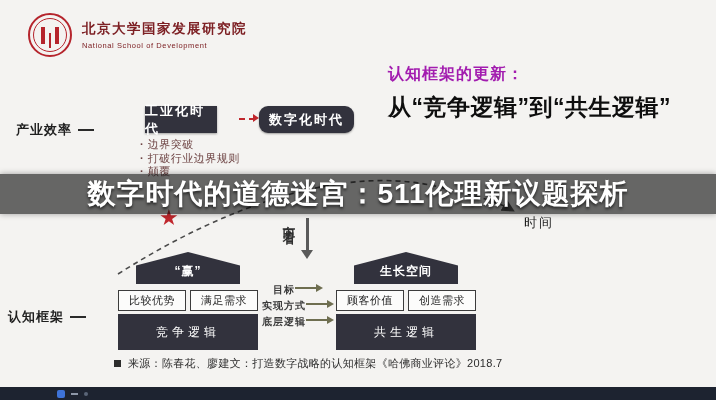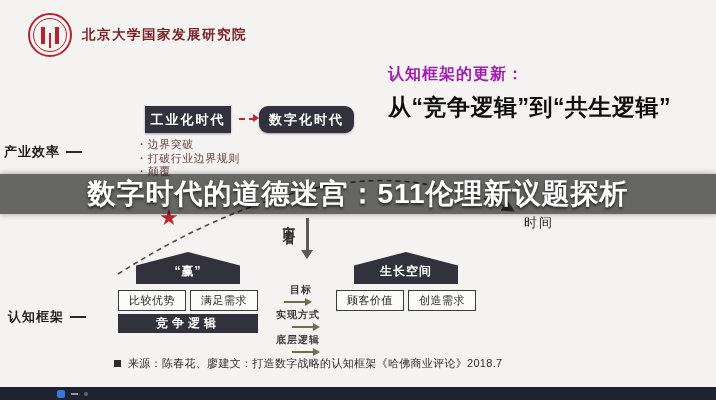--- a/index.html
+++ b/index.html
@@ -21,29 +21,29 @@
   .logo-en { font-size:7.5px; color:#7d2024; letter-spacing:0.6px; margin-top:3px; }
 
   
   .heading { position:absolute; left:388px; top:64px; z-index:2; }
   .heading-kicker { font-size:16px; font-weight:bold; color:#a21caf; letter-spacing:1px; }
   .heading-title { font-size:23px; font-weight:bold; color:#0e0e0e; margin-top:7px; letter-spacing:0.5px; white-space:nowrap; }
 
   
   .axis-label { position:absolute; display:flex; align-items:center; gap:6px; font-size:13px; font-weight:bold; color:#1f1f1f; z-index:2; letter-spacing:1px; }
   .axis-label .tick { width:16px; height:2px; background:#2a2a2a; }
-  .axis-top { left:4px; top:121px;margin-top:22px; }
+  .axis-top { left:16px; top:121px; }
   .axis-bottom { left:8px; top:308px; }
   .xlabel { position:absolute; left:524px; top:214px; font-size:13px; font-weight:normal; color:#1f1f1f; letter-spacing:2px; z-index:2; }
 
   
   .era-box { position:absolute; background:#32323d; color:#fff; font-size:13px; font-weight:bold;
              display:flex; align-items:center; justify-content:center; letter-spacing:2px; z-index:2;
              box-shadow:0 1px 2px rgba(0,0,0,0.35); }
-  .era-1 { left:145px; top:106px; width:86px; height:27px; }
+  .era-1 { left:145px; top:106px; width:72px; height:27px; }
   .era-2 { left:259px; top:106px; width:95px; height:27px;border-radius:9px; }
   .era-arrow { position:absolute; left:239px; top:118px; width:16px; height:2px; border-top:2px dashed #c0272d; z-index:2; }
   .era-arrow::after { content:""; position:absolute; right:-4px; top:-6px; border-left:6px solid #c0272d;
                       border-top:4px solid transparent; border-bottom:4px solid transparent; }
 
   
   .bullets { position:absolute; left:140px; top:138px; z-index:2; }
   .bullet { font-size:11px; color:#6e4444; line-height:13.5px; letter-spacing:0.5px; }
   .bullet::before { content:"· "; font-weight:bold; }
 
@@ -62,26 +62,26 @@
   
   .house { position:absolute; width:140px; z-index:2; }
   .house-left { left:118px; top:252px; }
   .house-right { left:336px; top:252px; }
   .roof { width:104px; height:32px; margin:0 auto; background:#32323d; color:#fff; font-size:12px; font-weight:bold;
           clip-path:polygon(50% 0%, 100% 42%, 100% 100%, 0% 100%, 0% 42%);
           display:flex; align-items:flex-end; justify-content:center; padding-bottom:4px; letter-spacing:1px; }
   .cells { display:flex; gap:4px; margin-top:6px; }
   .cell { flex:1; height:21px; border:1px solid #3c3c3c; background:#fcfcfb; color:#1f1f1f; font-size:11px;
           display:flex; align-items:center; justify-content:center; letter-spacing:0.5px; }
-  .base { margin-top:3px; height:19px; background:#32323d; color:#fff; font-size:12px; font-weight:bold;
+  .base { margin-top:3px; height:36px; background:#32323d; color:#fff; font-size:12px; font-weight:normal;
           display:flex; align-items:center; justify-content:center; letter-spacing:4px; }
 
   
   .relations { position:absolute; left:261px; top:283px; width:74px; display:flex; flex-direction:column; gap:2px; align-items:center; z-index:2; }
-  .rel { display:flex; flex-direction:column; align-items:flex-end; }
+  .rel { display:flex; flex-direction:row; align-items:flex-start; }
   .rel-label { font-size:10px; font-weight:bold; color:#3a3a3a; letter-spacing:1px; }
   .rel-arrow { position:relative; width:28px; height:8px; margin-top:1px; }
   .rel-arrow::before { content:""; position:absolute; left:0; top:3px; width:21px; height:2px; background:#6e6e50; }
   .rel-arrow::after { content:""; position:absolute; right:0; top:0; border-left:7px solid #6e6e50;
                       border-top:4px solid transparent; border-bottom:4px solid transparent; }
 
   
   .source { position:absolute; left:114px; top:356px; display:flex; align-items:center; gap:7px; z-index:2; }
   .square-bullet { width:7px; height:7px; background:#2c2c2c; }
   .source-text { font-size:11px; color:#2c2c2c; letter-spacing:0.3px; }
@@ -112,20 +112,21 @@
     </defs>
     <path class="dashed" d="M118 274 C 235 200 345 168 430 185 C 470 193 500 203 512 210" marker-end="url(#ah)"></path>
   </svg>
 
   <div class="logo">
     <div class="emblem">
       <div class="emblem-core"></div>
     </div>
     <div>
       <div class="logo-cn">北京大学国家发展研究院</div>
+      <div class="logo-en">National School of Development</div>
     </div>
   </div>
 
   <div class="heading">
     <div class="heading-kicker">认知框架的更新：</div>
     <div class="heading-title">从“竞争逻辑”到“共生逻辑”</div>
   </div>
 
   <div class="axis-label axis-top">
     <span>产业效率</span>
@@ -177,20 +178,21 @@
       <div class="rel-arrow"></div>
     </div>
   </div>
 
   <div class="house house-right">
     <div class="roof">生长空间</div>
     <div class="cells">
       <div class="cell">顾客价值</div>
       <div class="cell">创造需求</div>
     </div>
+    <div class="base">共生逻辑</div>
   </div>
 
   <div class="source">
     <span class="square-bullet"></span>
     <span class="source-text">来源：陈春花、廖建文：打造数字战略的认知框架《哈佛商业评论》2018.7</span>
   </div>
 
   <div class="banner">
     <div class="banner-text">数字时代的道德迷宫：511伦理新议题探析</div>
   </div>

